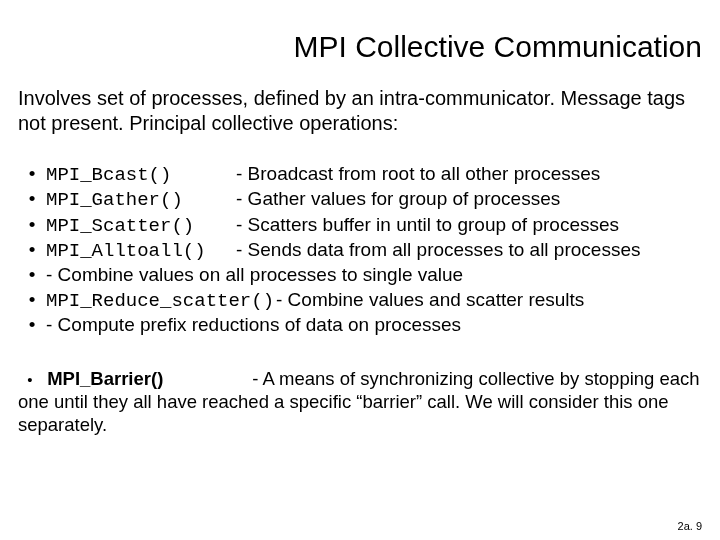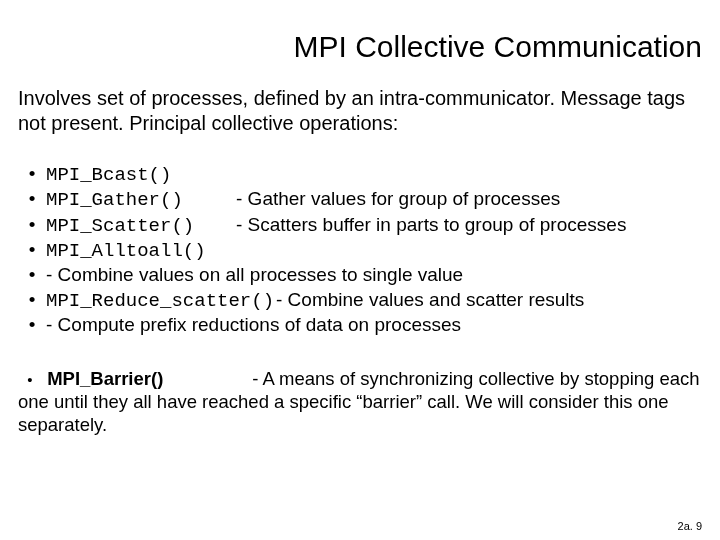--- a/index.html
+++ b/index.html
@@ -76,34 +76,36 @@
 <body>
 
 <h1 class="title">MPI Collective Communication</h1>
 
 <p class="intro">Involves set of processes, defined by an intra-communicator. Message tags not present. Principal collective operations:</p>
 
 <div class="func-list">
   <div class="func-row">
     <span class="bullet">•</span>
     <span class="func w0">MPI_Bcast()</span>
+    <span class="desc">- Broadcast from root to all other processes</span>
   </div>
   <div class="func-row">
     <span class="bullet">•</span>
     <span class="func w0">MPI_Gather()</span>
     <span class="desc">- Gather values for group of processes</span>
   </div>
   <div class="func-row">
     <span class="bullet">•</span>
     <span class="func w0">MPI_Scatter()</span>
-    <span class="desc">- Scatters buffer in parts to group of processes</span>
+    <span class="desc">- Scatters buffer in until to group of processes</span>
   </div>
   <div class="func-row">
     <span class="bullet">•</span>
     <span class="func w0">MPI_Alltoall()</span>
+    <span class="desc">- Sends data from all processes to all processes</span>
   </div>
   <div class="func-row">
     <span class="bullet">•</span>
     <span class="desc">- Combine values on all processes to single value</span>
   </div>
   <div class="func-row">
     <span class="bullet">•</span>
     <span class="func w1">MPI_Reduce_scatter()</span>
     <span class="desc">- Combine values and scatter results</span>
   </div>

